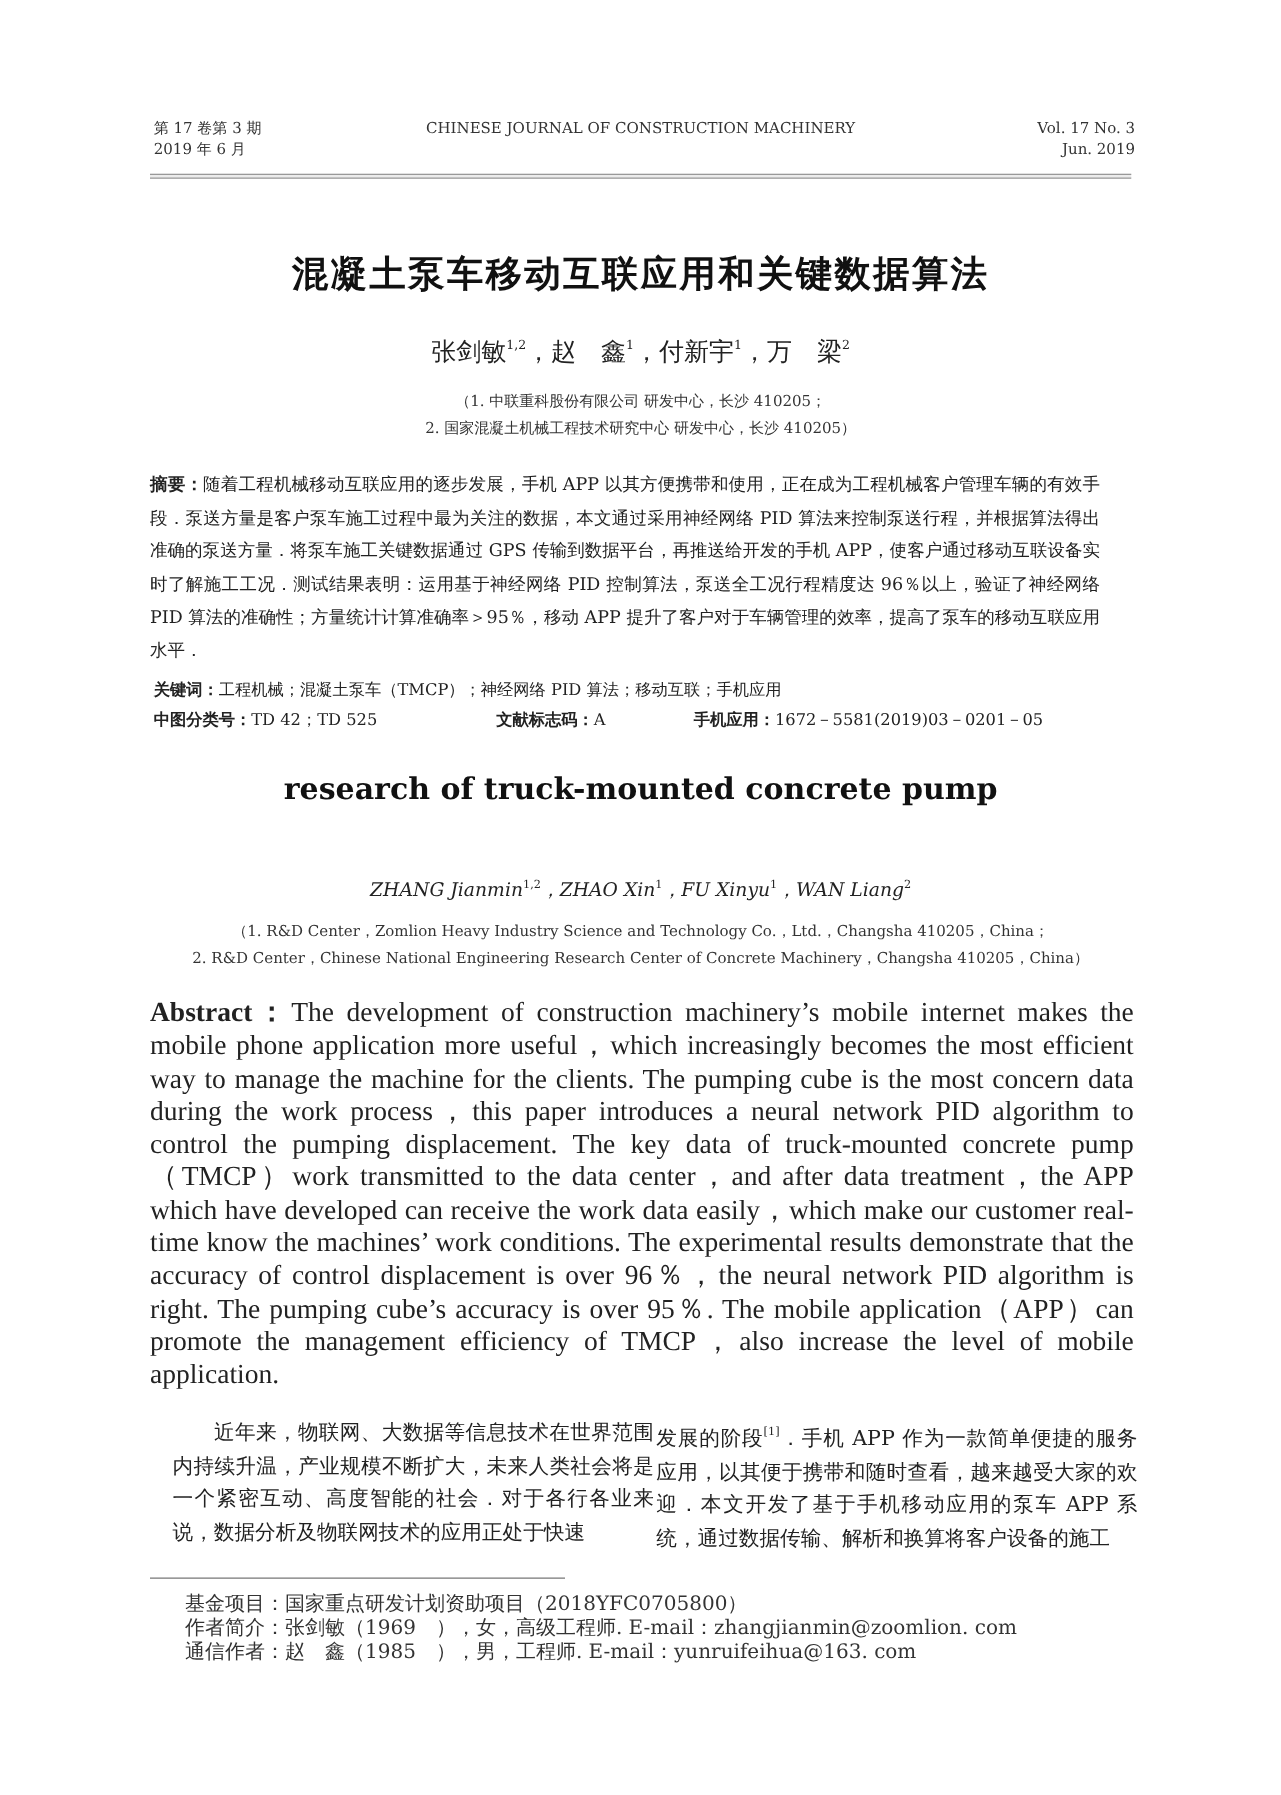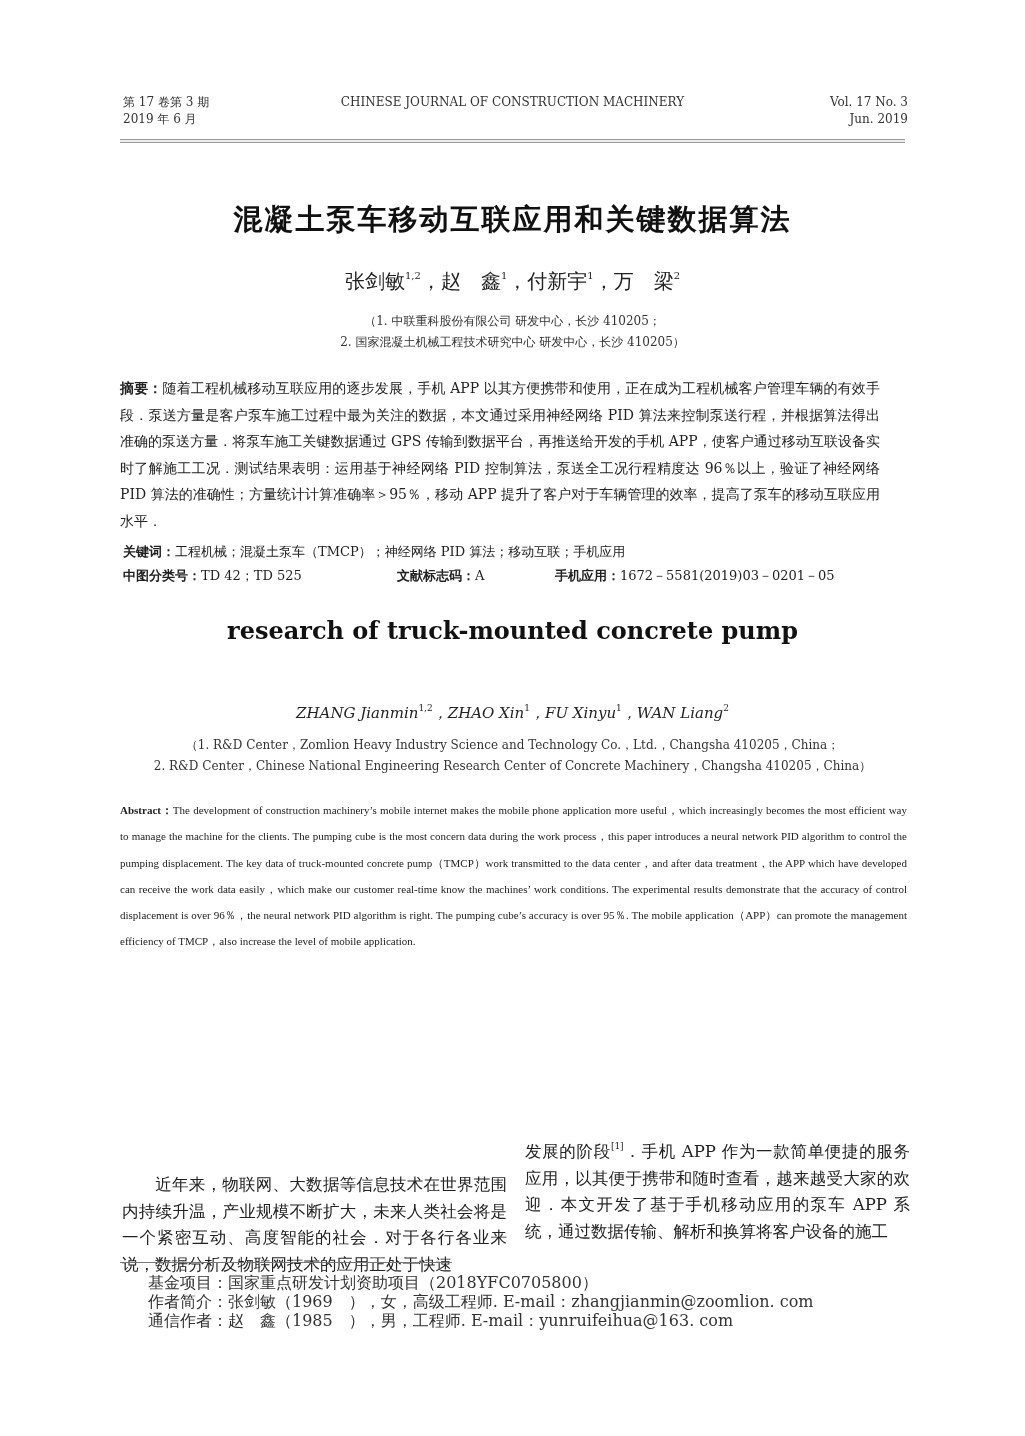--- a/index.html
+++ b/index.html
@@ -29,25 +29,25 @@
     .cn-cls { left: 123px; top: 567px; font-size: 13px; color: #222; white-space: nowrap; width: 780px; }
     .cn-cls span.seg { display: inline-block; }
 
     .en-title { left: 0; width: 1025px; top: 613px; text-align: center; font-family: "DejaVu Serif", serif; font-weight: bold; font-size: 24px; line-height: 35px; color: #111; }
     .en-authors { left: 0; width: 1025px; top: 703px; text-align: center; font-style: italic; font-size: 15px; color: #222; }
     .en-authors sup { font-size: 9px; vertical-align: 7px; font-style: normal; }
     .en-aff { left: 0; width: 1025px; text-align: center; font-size: 12px; color: #333; }
     .en-aff1 { top: 737px; }
     .en-aff2 { top: 758px; }
 
-    .en-abs { left: 120px; width: 787px; top: 797px; font-family: "Liberation Serif", serif; font-size: 11px; line-height: 26.3px; text-align: justify; color: #222; }
+    .en-abs { left: 120px; width: 787px; top: 797px; font-family: "Liberation Serif", serif; font-size: 22px; line-height: 26.3px; text-align: justify; color: #222; }
     .en-abs .lbl { font-weight: bold; }
 
     .col { top: 1133px; width: 385px; font-size: 16.5px; line-height: 26.6px; text-align: justify; color: #222; }
-    .col-left { left: 122px; margin-top: 39px; }
+    .col-left { left: 138px; }
     .col-right { left: 525px; }
     .indent { display: inline-block; width: 33px; }
     .col sup { font-size: 9px; vertical-align: 8px; }
 
     .foot-rule { left: 120px; width: 332px; top: 1262px; height: 0; border-top: 1px solid #777; }
     .foot { left: 148px; font-size: 16px; line-height: 17px; color: #333; white-space: nowrap; }
     .foot1 { top: 1274px; }
     .foot2 { top: 1293px; }
     .foot3 { top: 1312px; }
   </style>

